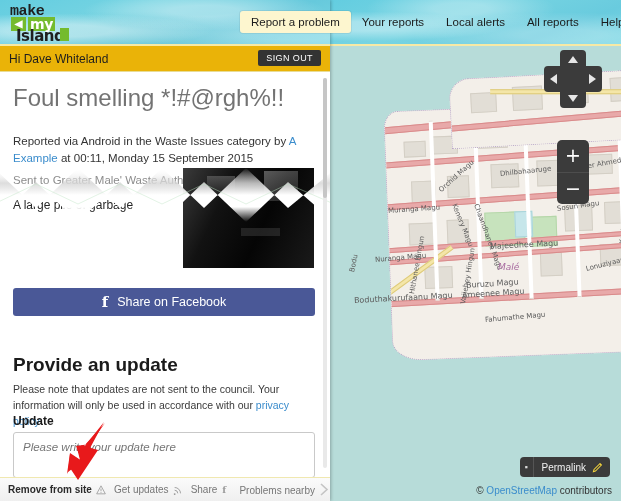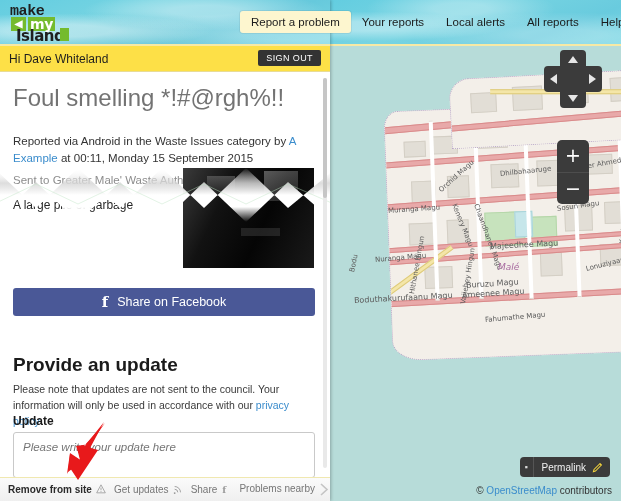--- a/index.html
+++ b/index.html
@@ -202,21 +202,21 @@
   .nav-item.active {
     background: #fdf6cf;
     border-radius: 3px;
     box-shadow: 0 0 0 1px rgba(0,0,0,.06);
   }
 
   
   .user-strip {
     position: relative;
     height: 26px;
-    background: #fde047;
+    background: #eab308;
     border-bottom: 1px solid #e8dc96;
     display: flex; align-items: center;
     padding: 0 9px;
   }
   .user-greet { font-size: 12px; color: #1e1e1e; }
   .signout {
     position: absolute; right: 9px; top: 4px;
     background: #333; color: #fff;
     font-size: 9px; letter-spacing: .4px;
     padding: 3px 8px; border-radius: 2px;
@@ -308,21 +308,21 @@
 
   
   .bottom-bar {
     position: absolute;
     left: 0; bottom: 0; width: 330px; height: 24px;
     background: linear-gradient(#fbfbfb, #efefef);
     border-top: 1px solid #f0e8b0;
     display: flex; align-items: center;
   }
   .bb-item {
-    display: flex; align-items: flex-start; gap: 4px;
+    display: flex; align-items: flex-end; gap: 4px;
     font-size: 10px; color: #767676;
     padding: 0 0 0 0;
     white-space: nowrap;
     cursor: pointer;
   }
   .bb-item.first { color:#2b2b2b; font-weight: bold; margin-left: 8px; }
   .bb-sep { width: 26px; }
 
   
   .red-arrow { position: absolute; left: 64px; top: 420px; width: 46px; height: 66px; z-index: 40; }

